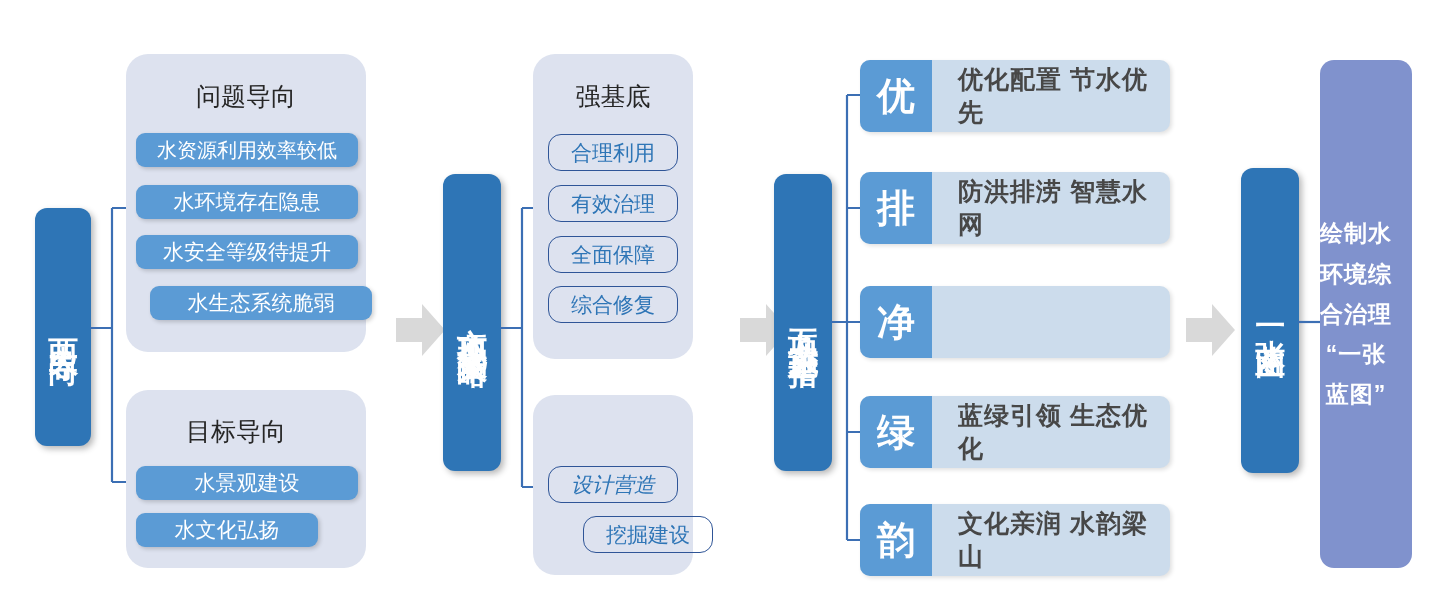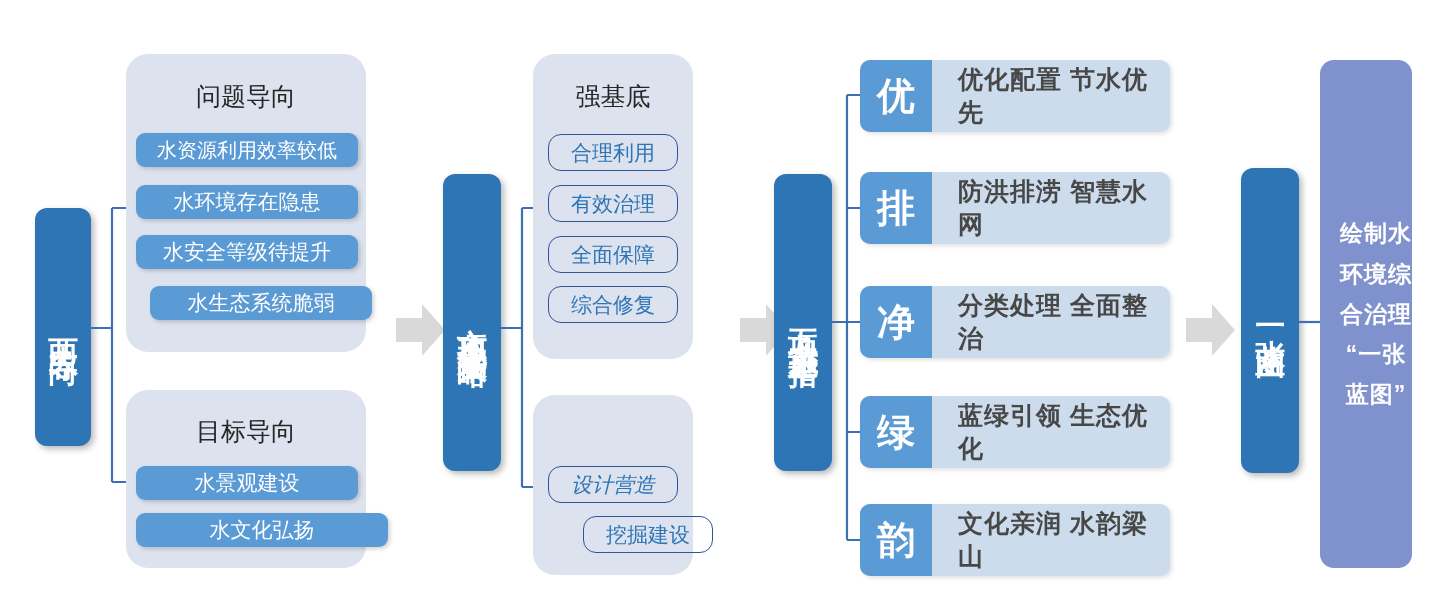--- a/index.html
+++ b/index.html
@@ -118,21 +118,21 @@
   .purple{
     position:absolute;
     background:#8092cd;
     border-radius:14px;
     color:#ffffff;
     font-weight:bold;
     font-size:23px;
     line-height:1.75;
     display:flex;
     align-items:center;
-    justify-content:flex-end;
+    justify-content:flex-start;
     text-align:center;
     letter-spacing:1px;
   }
 </style>
 </head>
 <body>
 
 <div id="canvas">
 
   <div class="vbar" style="left:35px; top:208px; width:56px; height:238px; font-size:30px;">
@@ -147,24 +147,24 @@
   </div>
   <div class="grouptitle" style="left:126px; top:80px; width:240px;">问题导向</div>
 
   <div class="pill-solid" style="left:136px; top:133px; width:222px; height:34px; font-size:20px;">水资源利用效率较低</div>
   <div class="pill-solid" style="left:136px; top:185px; width:222px; height:34px;">水环境存在隐患</div>
   <div class="pill-solid" style="left:136px; top:235px; width:222px; height:34px;">水安全等级待提升</div>
   <div class="pill-solid" style="left:150px; top:286px; width:222px; height:34px;">水生态系统脆弱</div>
 
   <div class="groupcard" style="left:126px; top:390px; width:240px; height:178px;">
   </div>
-  <div class="grouptitle" style="left:126px; top:415px; width:240px;">目标导向</div>
+  <div class="grouptitle" style="left:116px; top:415px; width:240px;">目标导向</div>
 
   <div class="pill-solid" style="left:136px; top:466px; width:222px; height:34px;">水景观建设</div>
-  <div class="pill-solid" style="left:136px; top:513px; width:252px; height:34px;">水文化弘扬</div>
+  <div class="pill-solid" style="left:136px; top:513px; width:182px; height:34px;">水文化弘扬</div>
 
   <svg class="chev" style="left:396px; top:302px;" width="50" height="56" viewBox="0 0 50 56">
     <path d="M0,16 L26,16 L26,2 L49,28 L26,54 L26,40 L0,40 Z" fill="#d9d9d9"></path>
   </svg>
 
   <div class="vbar" style="left:443px; top:174px; width:58px; height:297px; font-size:30px;">
     <span class="vtxt">六项规划策略</span>
   </div>
 
   <svg class="bracket" style="left:500px; top:200px;" width="50" height="295" viewBox="0 0 50 295">
@@ -208,21 +208,20 @@
     <div class="desc">优化配置 节水优先</div>
   </div>
 
   <div class="measure" style="left:860px; top:172px; width:310px;">
     <div class="key">排</div>
     <div class="desc">防洪排涝 智慧水网</div>
   </div>
 
   <div class="measure" style="left:860px; top:286px; width:310px;">
     <div class="key">净</div>
-    <div class="desc">分类处理 全面整治</div>
   </div>
 
   <div class="measure" style="left:860px; top:396px; width:310px;">
     <div class="key">绿</div>
     <div class="desc">蓝绿引领 生态优化</div>
   </div>
 
   <div class="measure" style="left:860px; top:504px; width:310px;">
     <div class="key">韵</div>
     <div class="desc">文化亲润 水韵梁山</div>

